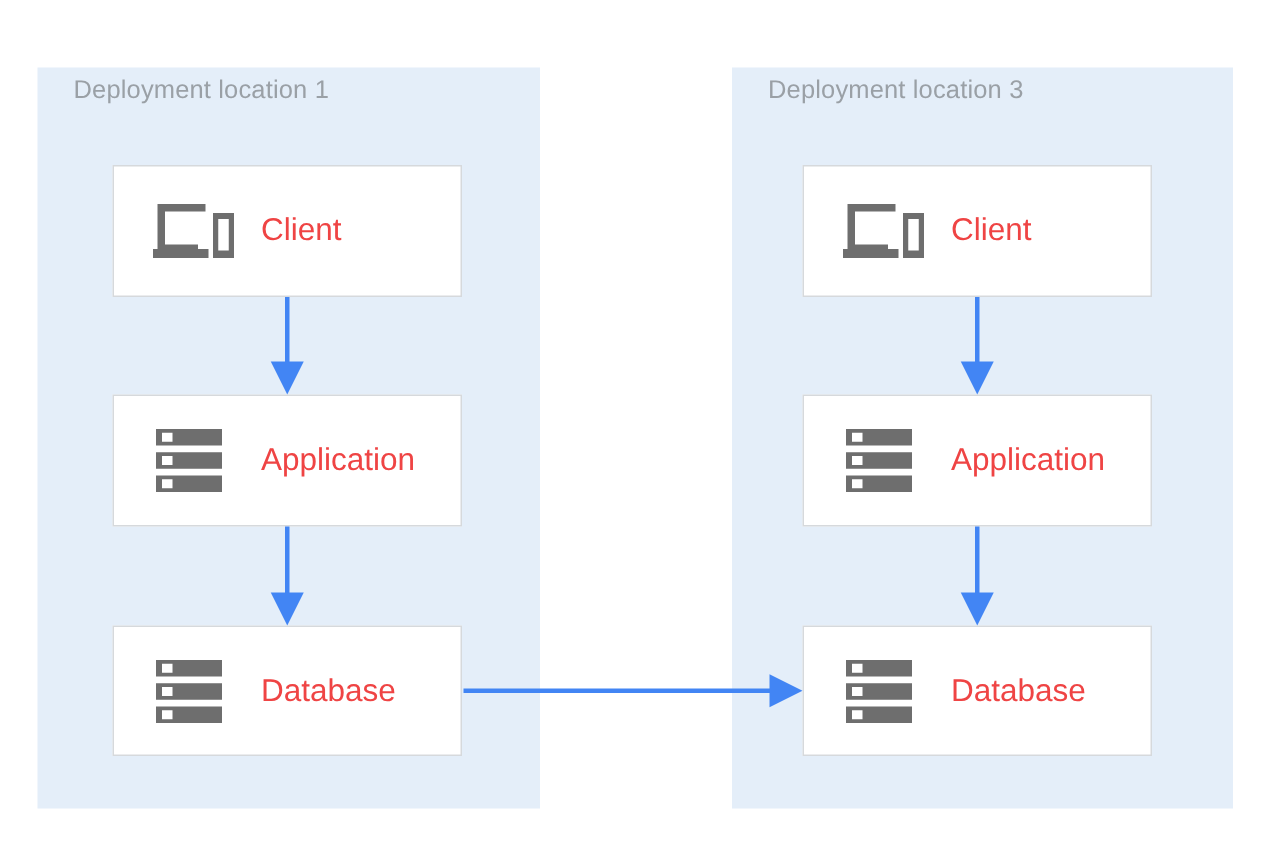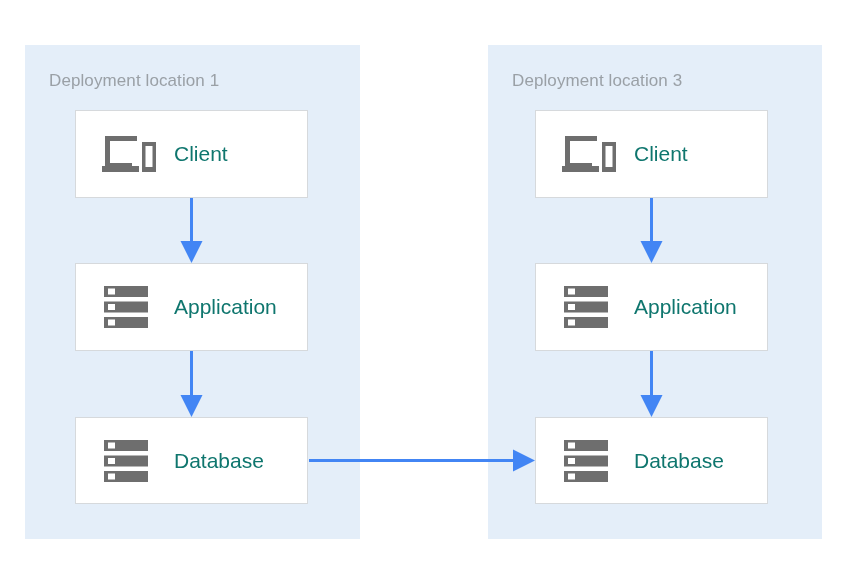--- a/index.html
+++ b/index.html
@@ -21,21 +21,21 @@
 
   
   .zone {
     position: absolute;
     background: #E4EEF9;
     box-sizing: border-box;
   }
   .zone-label {
     position: absolute;
     left: 24px;
-    top: 26px;
+    top: 5px;
     font-size: 17px;
     line-height: 20px;
     color: #9AA0A6;
     white-space: nowrap;
     letter-spacing: 0.1px;
   }
 
   
   .node {
     position: absolute;
@@ -53,21 +53,21 @@
     margin-left: 22px;
     margin-right: 14px;
     flex: 0 0 auto;
     display: flex;
     align-items: center;
     justify-content: center;
   }
   .node-label {
     font-size: 21px;
     line-height: 24px;
-    color: #0f766e;
+    color: #ef4444;
     white-space: nowrap;
   }
 
   
   .arrow-svg {
     position: absolute;
     overflow: visible;
     pointer-events: none;
   }
 </style>

